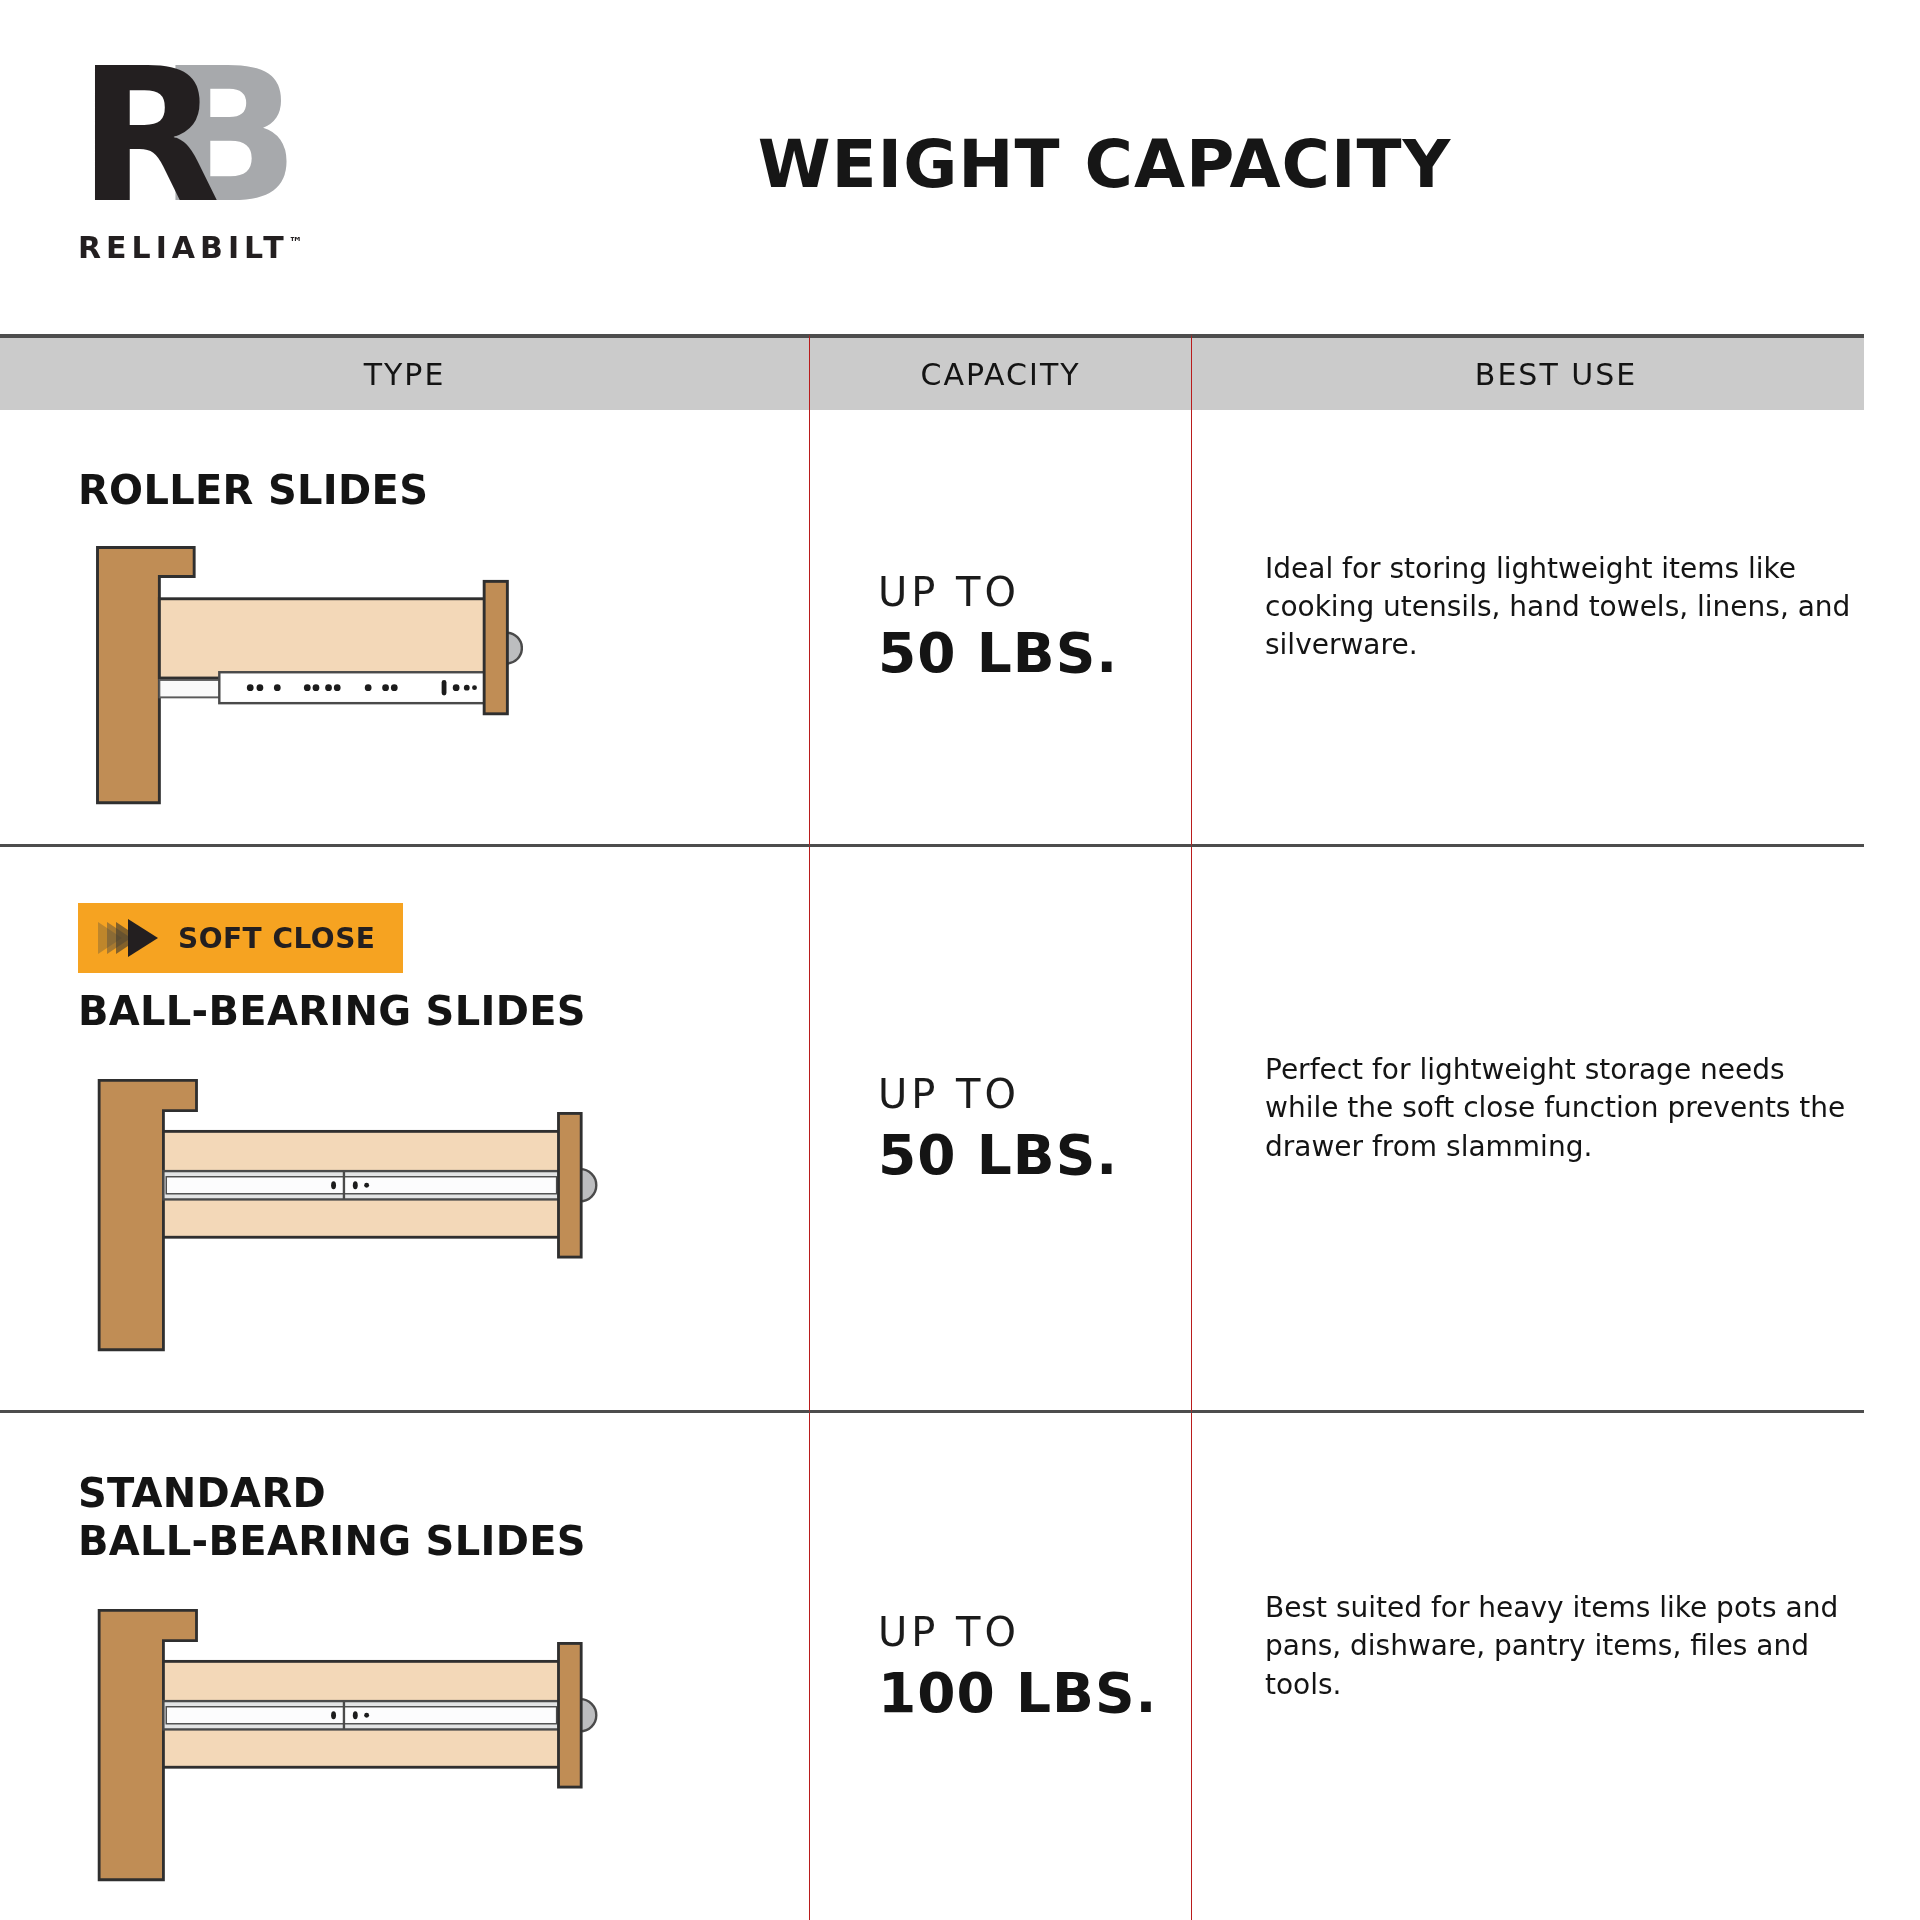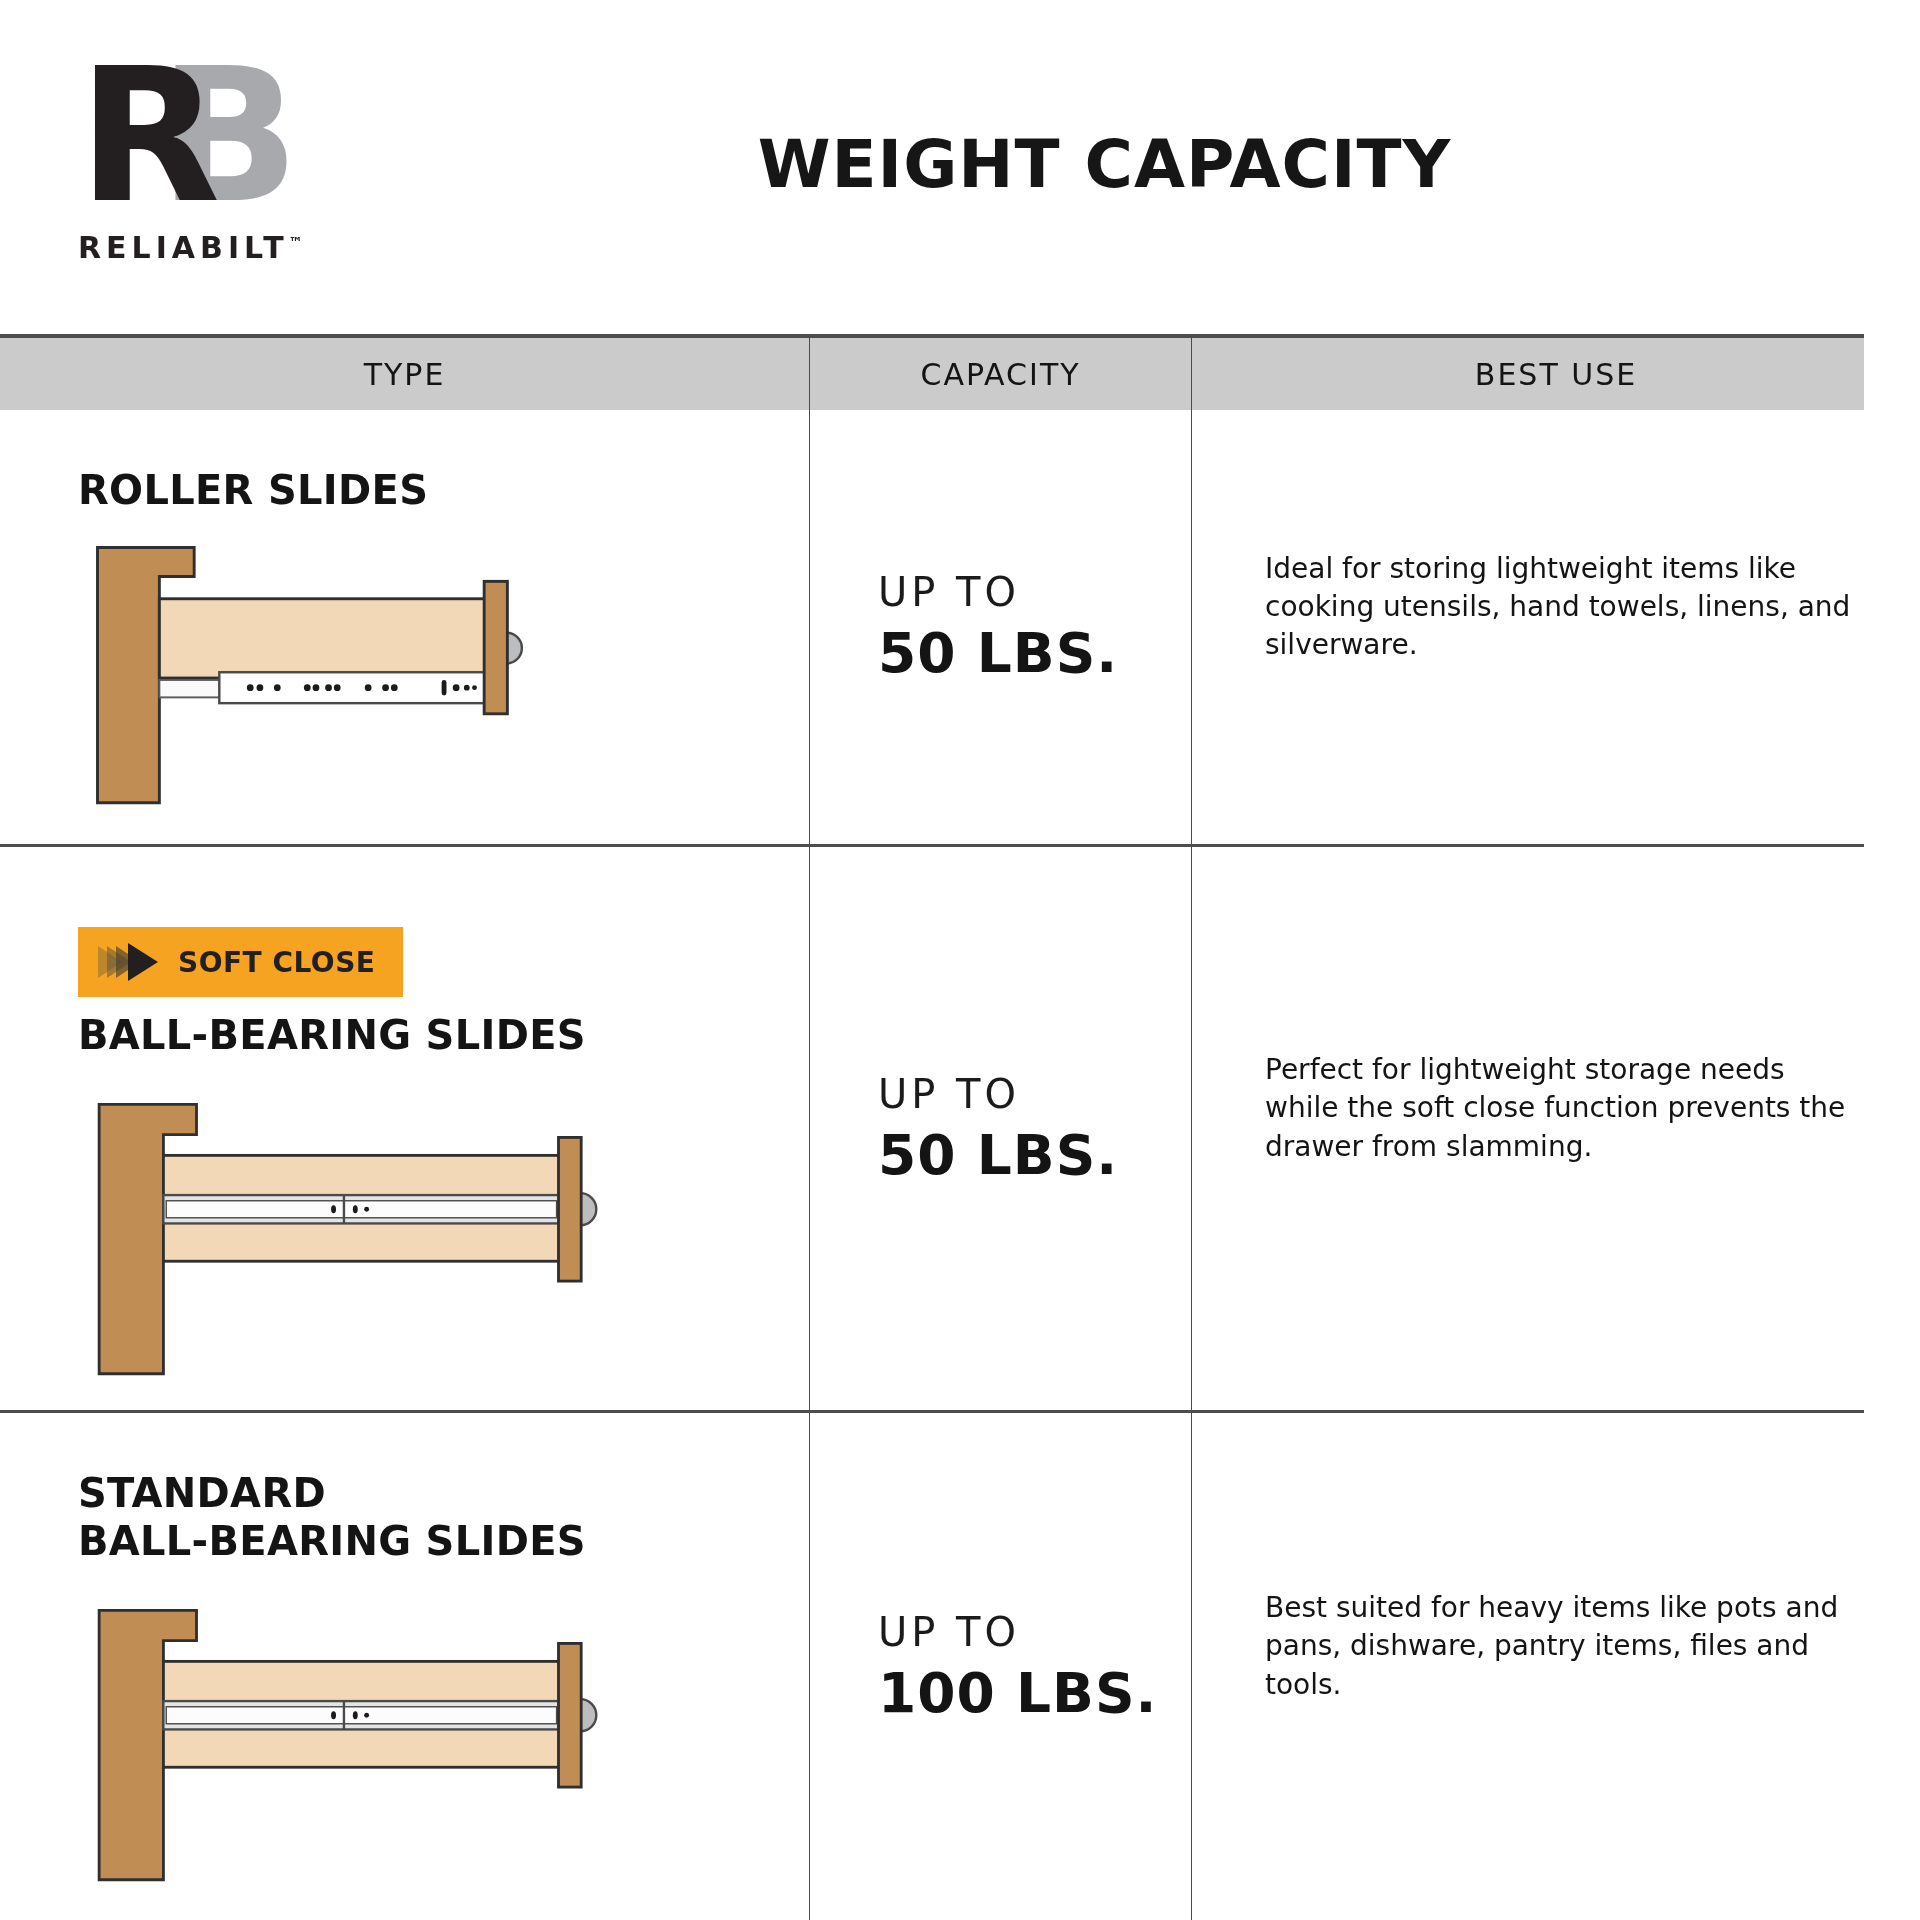--- a/index.html
+++ b/index.html
@@ -37,21 +37,21 @@
 
   .cap-cell { display:flex; flex-direction:column; justify-content:center; padding-left:68px; }
   .cap-prefix { font-size:40px; font-weight:400; letter-spacing:4px; color:#1b1b1b; }
   .cap-value  { font-size:55px; font-weight:800; letter-spacing:1px; color:#141414; margin-top:6px; }
 
   .best-cell { display:flex; align-items:center; padding:0 60px 40px 73px; }
   .best-cell p { width:590px; font-size:28px; font-weight:400; line-height:1.36; color:#141414; }
 
   
   .soft-close-badge { display:inline-flex; align-items:center; gap:18px;
-                      background:#f6a321; padding:16px 28px 16px 20px; margin-bottom:14px;margin-top:24px; }
+                      background:#f6a321; padding:16px 28px 16px 20px; margin-bottom:14px; }
   .soft-close-badge .sc-label { font-size:28px; font-weight:800; letter-spacing:0.5px; color:#231f20; white-space:nowrap; }
 
   .diagram { display:block; }
   .diagram-a { margin-top:20px; }
   .diagram-b { margin-top:34px; }
 </style>
 </head>
 <body>
 
 <div class="page">

